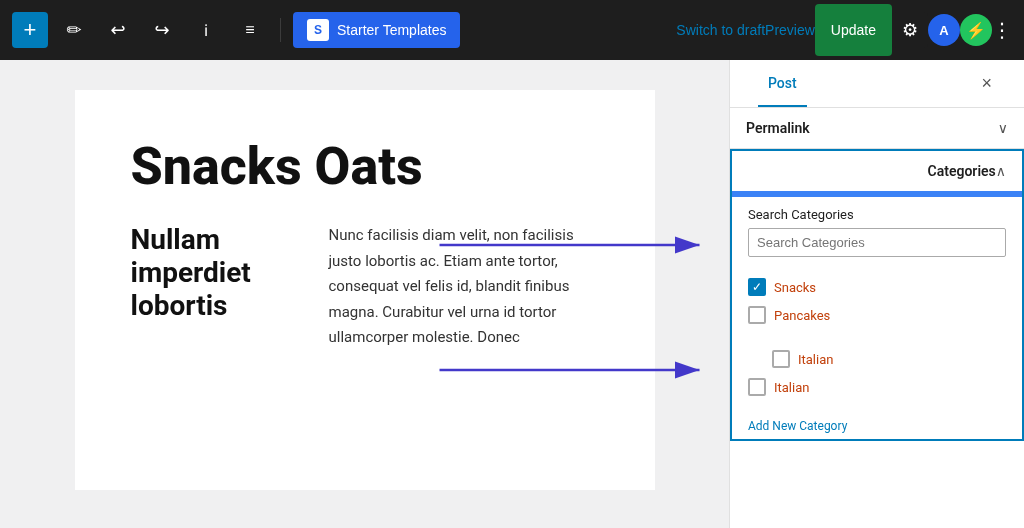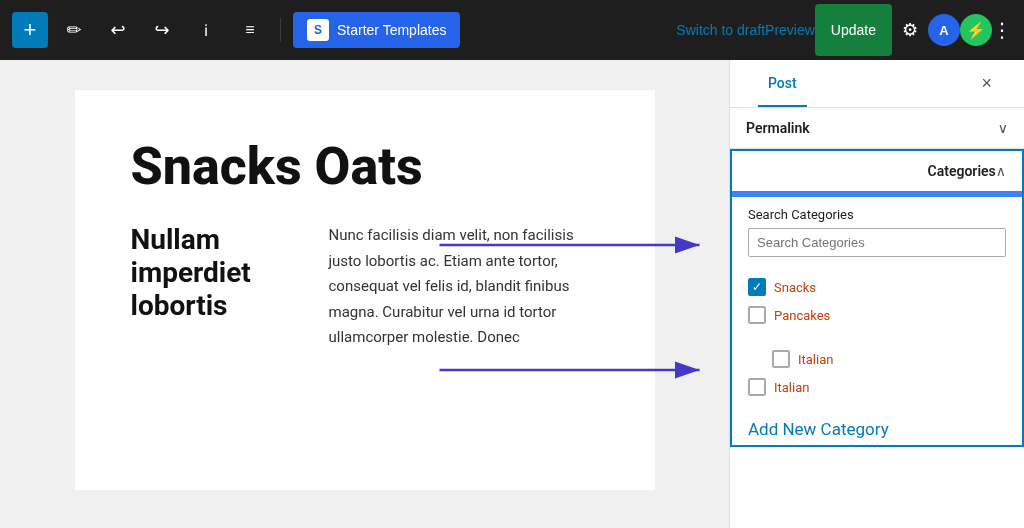--- a/index.html
+++ b/index.html
@@ -113,21 +113,21 @@
     }
     .category-item.indented { padding-left: 24px; margin-top: 16px; }
     .checkbox {
       width: 18px; height: 18px; border: 2px solid #aaa; border-radius: 2px;
       display: flex; align-items: center; justify-content: center; flex-shrink: 0;
     }
     .checkbox.checked { background: #007cba; border-color: #007cba; color: #fff; font-size: 12px; }
     .category-label { font-size: 13px; color: #c2410c; }
 
     .add-category-link {
-      display: block; padding: 6px 16px; color: #007cba; font-size: 17px;
+      display: block; padding: 6px 16px; color: #007cba; font-size: 12px;
       cursor: pointer; text-decoration: none;
     }
 
     
     .sidebar-body::-webkit-scrollbar { width: 6px; }
     .sidebar-body::-webkit-scrollbar-thumb { background: #ccc; border-radius: 3px; }
   </style>
 </head>
 <body>
 

